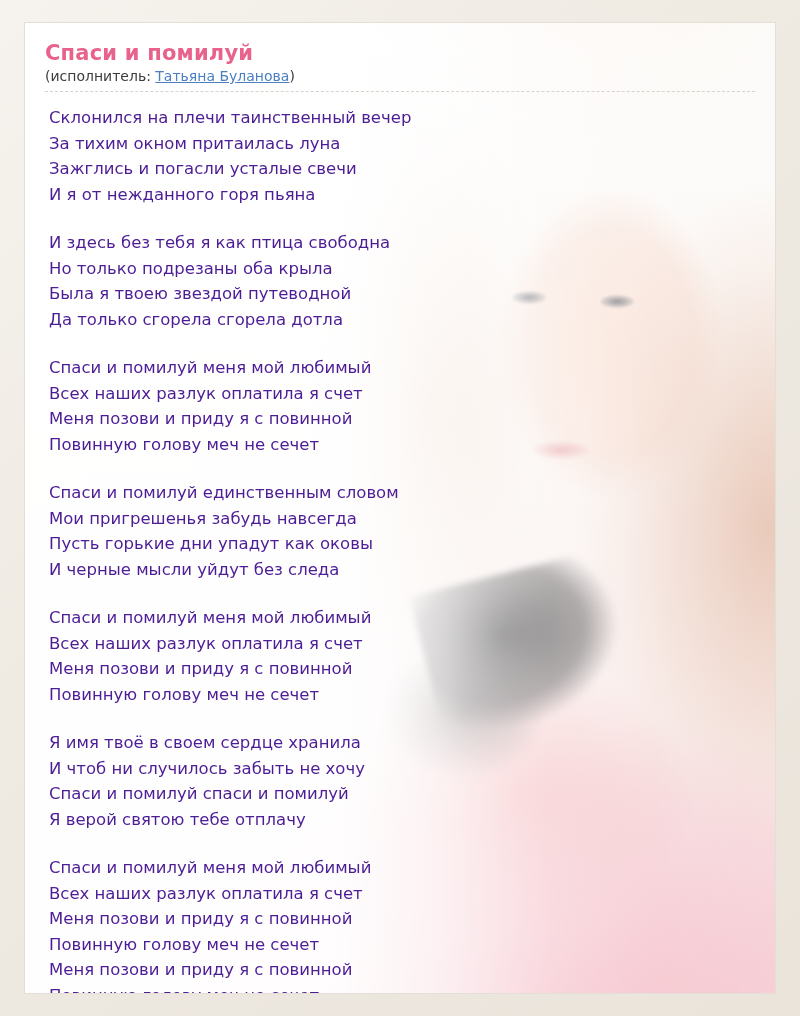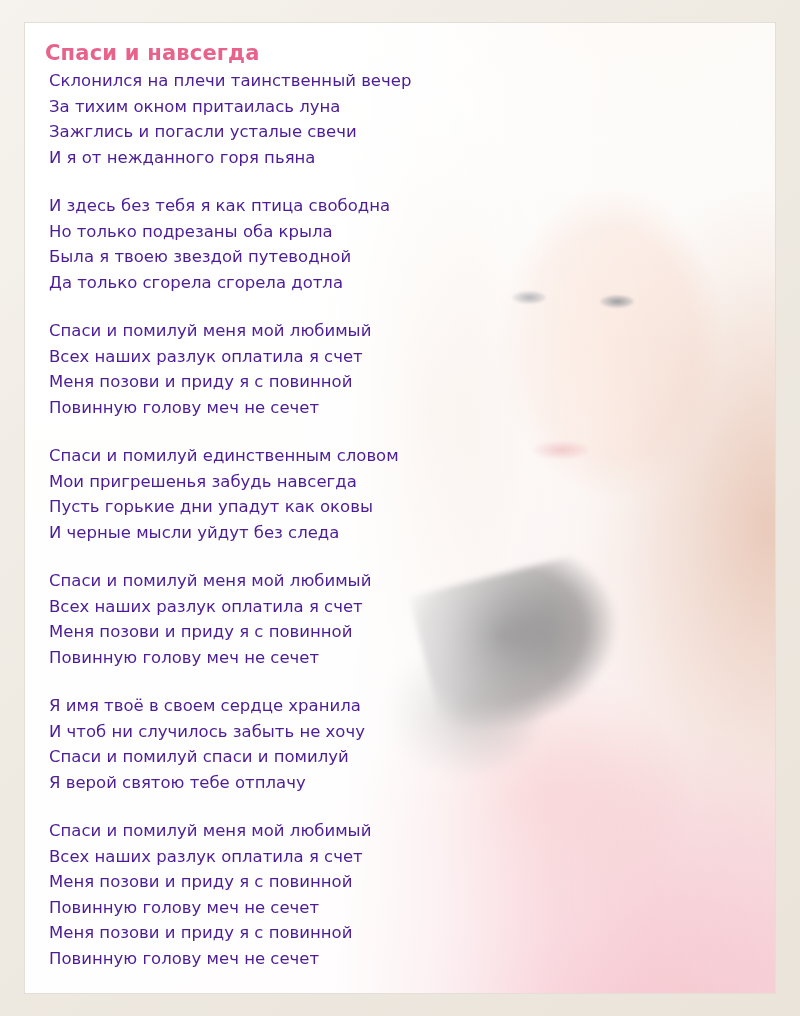--- a/index.html
+++ b/index.html
@@ -151,19 +151,20 @@
     <div class="photo">
       <div class="garment"></div>
       <div class="garment2"></div>
       <div class="eye left"></div>
       <div class="eye right"></div>
       <div class="lips"></div>
     </div>
     <div class="wash"></div>
 
     <div class="content">
-      <h1 class="song-title">Спаси и навсегда</h1>
+      <h1 class="song-title">Спаси и помилуй</h1>
+      <div class="artist-line"><span>(исполнитель: </span><span class="artist-link">Татьяна Буланова</span><span>)</span></div>
 
       <div class="lyrics" id="lyrics-body"><div class="stanza"><span class="line">Склонился на плечи таинственный вечер</span><span class="line">За тихим окном притаилась луна</span><span class="line">Зажглись и погасли усталые свечи</span><span class="line">И я от нежданного горя пьяна</span></div><div class="stanza"><span class="line">И здесь без тебя я как птица свободна</span><span class="line">Но только подрезаны оба крыла</span><span class="line">Была я твоею звездой путеводной</span><span class="line">Да только сгорела сгорела дотла</span></div><div class="stanza"><span class="line">Спаси и помилуй меня мой любимый</span><span class="line">Всех наших разлук оплатила я счет</span><span class="line">Меня позови и приду я с повинной</span><span class="line">Повинную голову меч не сечет</span></div><div class="stanza"><span class="line">Спаси и помилуй единственным словом</span><span class="line">Мои пригрешенья забудь навсегда</span><span class="line">Пусть горькие дни упадут как оковы</span><span class="line">И черные мысли уйдут без следа</span></div><div class="stanza"><span class="line">Спаси и помилуй меня мой любимый</span><span class="line">Всех наших разлук оплатила я счет</span><span class="line">Меня позови и приду я с повинной</span><span class="line">Повинную голову меч не сечет</span></div><div class="stanza"><span class="line">Я имя твоё в своем сердце хранила</span><span class="line">И чтоб ни случилось забыть не хочу</span><span class="line">Спаси и помилуй спаси и помилуй</span><span class="line">Я верой святою тебе отплачу</span></div><div class="stanza"><span class="line">Спаси и помилуй меня мой любимый</span><span class="line">Всех наших разлук оплатила я счет</span><span class="line">Меня позови и приду я с повинной</span><span class="line">Повинную голову меч не сечет</span><span class="line">Меня позови и приду я с повинной</span><span class="line">Повинную голову меч не сечет</span></div></div>
     </div>
 
   </div>
 </div>
 
 </body></html>

